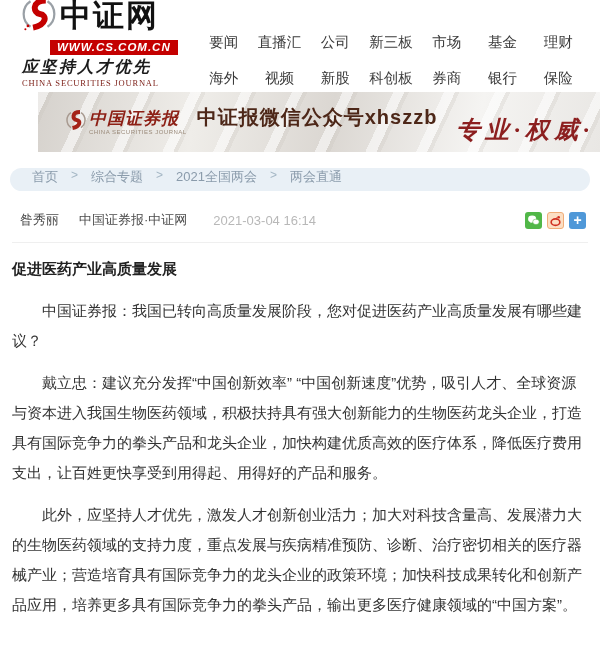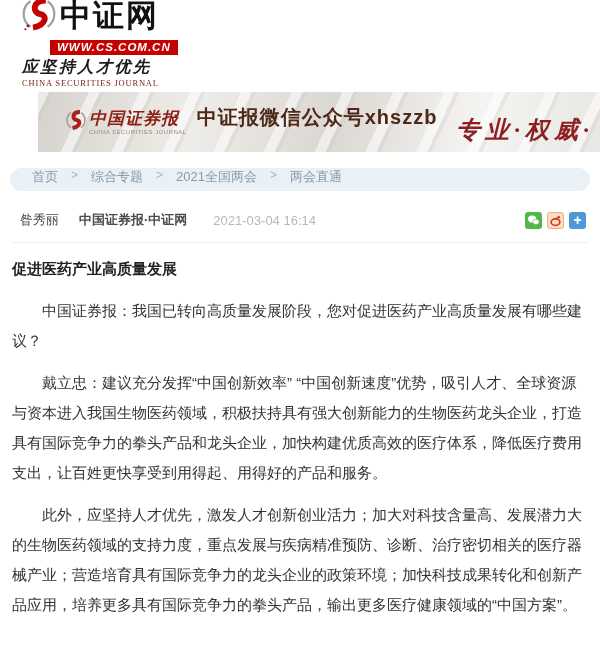--- a/index.html
+++ b/index.html
@@ -32,21 +32,21 @@
 
   
   .breadcrumb { margin:16px 10px 0; height:23px; background:#e9f0f6; border-radius:14px; display:flex; padding:0 22px; font-size:13px; color:#8a9bab; gap:13px; }
   .breadcrumb a { color:#8a9bab; text-decoration:none; cursor:pointer; }
   .crumb-sep { color:#a4b6c4; font-size:12px; }
 
   
   .article { padding:0 12px; }
   .article-title { margin-top:16px; font-size:23px; line-height:33px; font-weight:bold; color:#151515; }
   .byline { margin-top:20px; display:flex; align-items:center; font-size:13px; color:#4c4c4c; padding:0 2px 13px 8px; border-bottom:1px solid #efefef; }
-  .byline .source { margin-left:20px;font-weight:bold; }
+  .byline .source { margin-left:20px; }
   .byline .date { margin-left:26px; color:#b8b8b8; }
   .share { margin-left:auto; display:flex; gap:5px; }
   .share-btn { width:17px; height:17px; border-radius:3px; display:flex; align-items:center; justify-content:center; cursor:pointer; }
   .share-wechat { background:#51b748; }
   .share-weibo { background:#fcdfc4; border:1px solid #f0ad78; }
   .share-plus { background:#4f98d8; color:#fff; font-size:14px; font-weight:bold; line-height:1; }
 
   .content { font-size:15px; line-height:30px; color:#333; }
   .content .subhead { margin-top:11px; font-weight:bold; color:#222; }
   .content p.para { margin-top:12px; text-indent:2em; }
@@ -65,20 +65,36 @@
           <circle cx="7" cy="34" r="1.6" fill="#c40000"></circle>
           <circle cx="4" cy="38" r="1.2" fill="#c40000"></circle>
         </svg>
       </span>
       <span class="logo-name">中证网</span>
     </div>
     <div class="logo-urlbar">WWW.CS.COM.CN</div>
     <div class="logo-slogan-cn">应坚持人才优先</div>
     <div class="logo-slogan-en">CHINA SECURITIES JOURNAL</div>
   </div>
+  <nav class="top-nav">
+    <a>要闻</a>
+    <a>直播汇</a>
+    <a>公司</a>
+    <a>新三板</a>
+    <a>市场</a>
+    <a>基金</a>
+    <a>理财</a>
+    <a>海外</a>
+    <a>视频</a>
+    <a>新股</a>
+    <a>科创板</a>
+    <a>券商</a>
+    <a>银行</a>
+    <a>保险</a>
+  </nav>
 </div>
 
 <div class="banner">
   <div class="banner-inner">
     <div class="paper-logo">
       <span>
         <svg width="20" height="20" viewBox="0 0 40 40">
           <path d="M10 5 A18 18 0 0 0 10 35" stroke="#a89a90" stroke-width="3" fill="none"></path>
           <path d="M30 5 A18 18 0 0 1 30 35" stroke="#a89a90" stroke-width="3" fill="none"></path>
           <path d="M28 4 C 11 4, 13 19, 21 20 C 30 21, 29 33, 13 36" stroke="#a52318" stroke-width="8" fill="none"></path>

